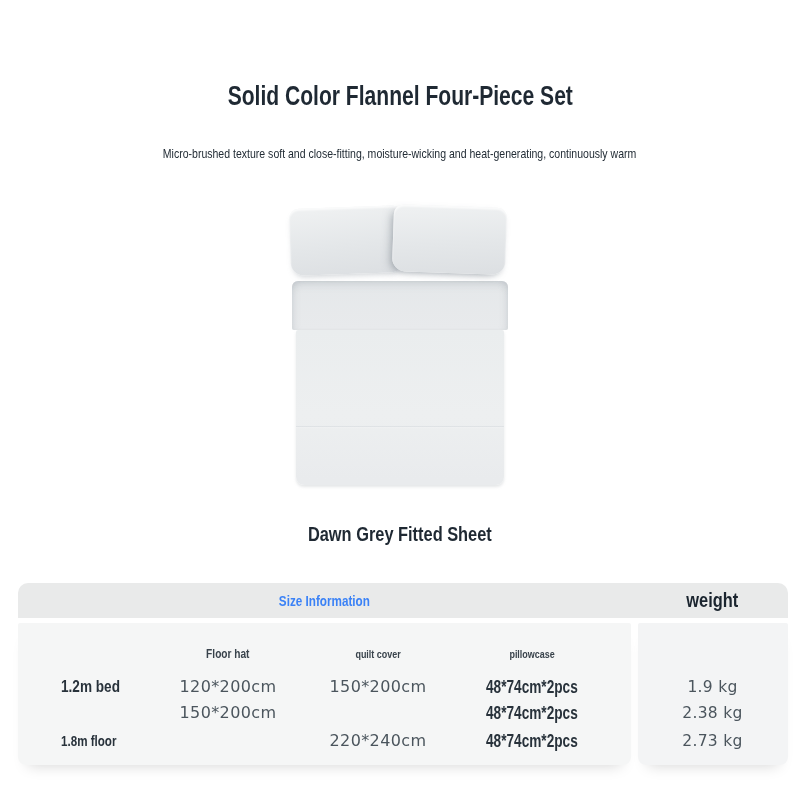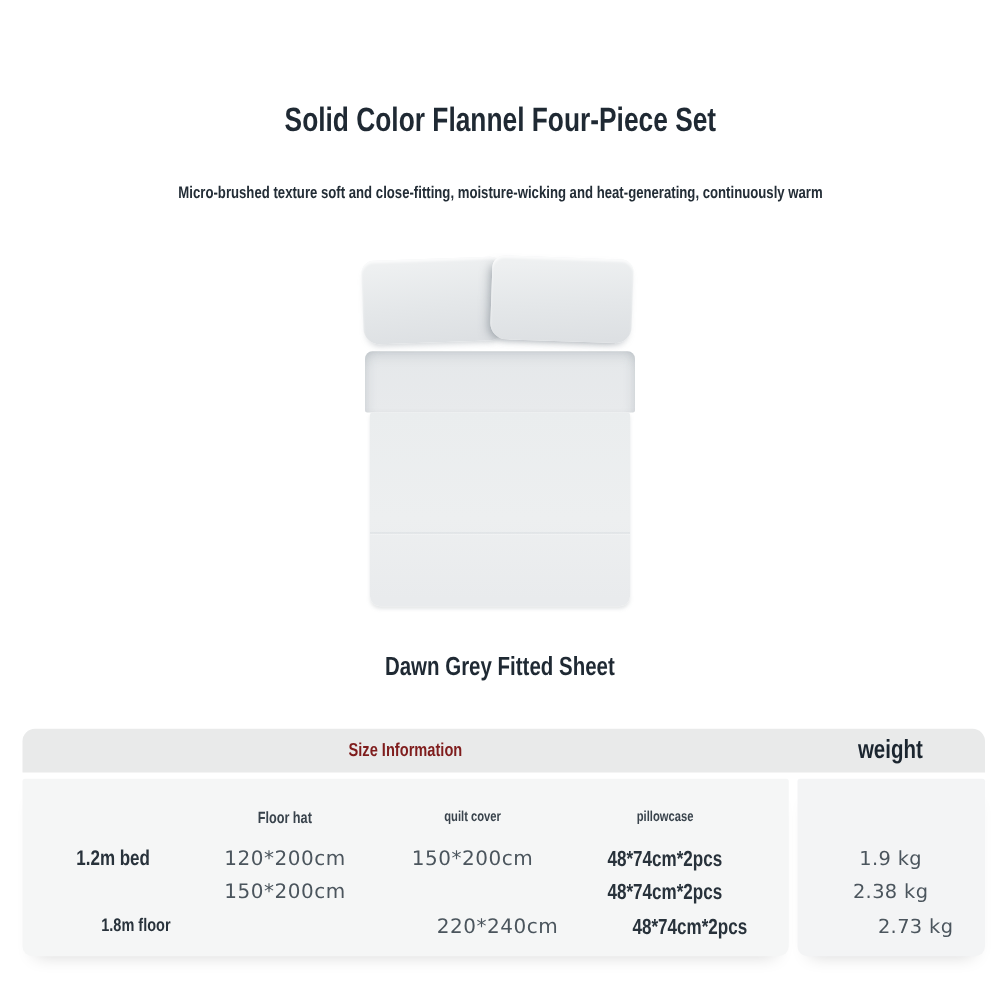--- a/index.html
+++ b/index.html
@@ -14,21 +14,21 @@
   
   .squeeze { display:inline-block; transform:scaleX(0.78); transform-origin:50% 50%; white-space:nowrap; }
   .squeeze-left { display:inline-block; transform:scaleX(0.80); transform-origin:0 50%; white-space:nowrap; }
 
   .title {
     position:absolute; top:81px; left:0; width:800px; text-align:center;
     font-size:27px; font-weight:700; color:#1f2933;
   }
   .subtitle {
     position:absolute; top:146px; left:0; width:800px; text-align:center;
-    font-size:13.5px; font-weight:700; color:#232d36;
+    font-size:13.5px; font-weight:400; color:#232d36;
   }
 
   
   .bed { position:absolute; left:285px; top:200px; width:230px; height:295px; }
   .sheet-band {
     position:absolute; left:7px; top:81px; width:216px; height:49px;
     background:linear-gradient(180deg,#e5e8ea,#e8eaec);
     border-radius:6px 6px 2px 2px;
     box-shadow: inset 0 10px 10px -8px rgba(125,135,145,0.30),
                 inset 7px 0 9px -7px rgba(125,135,145,0.30),
@@ -63,21 +63,21 @@
     font-size:21px; font-weight:700; color:#1f2933;
   }
 
   
   .table-header {
     position:absolute; left:18px; top:583px; width:770px; height:35px;
     background:#e9eaea; border-radius:10px 10px 0 0;
   }
   .size-info {
     position:absolute; left:18px; top:583px; width:613px; height:35px; line-height:35px;
-    text-align:center; font-size:15px; font-weight:700; color:#7f1d1d;
+    text-align:center; font-size:15px; font-weight:700; color:#3b82f6;
   }
   .weight-h {
     position:absolute; left:637px; top:580px; width:151px; height:40px; line-height:40px;
     text-align:center; font-size:21px; font-weight:700; color:#1b252f;
   }
   .panel-left {
     position:absolute; left:18px; top:623px; width:613px; height:142px;
     background:#f5f6f6; border-radius:2px 2px 8px 8px;
     box-shadow:0 10px 14px -10px rgba(0,0,0,0.18);
   }
@@ -88,21 +88,21 @@
   }
   .colh {
     position:absolute; top:646px; height:16px; line-height:16px;
     text-align:center; font-weight:600; color:#39434c;
   }
   .colh-floor { left:148px; width:160px; font-size:13px; }
   .colh-quilt { left:298px; width:160px; font-size:11.5px; }
   .colh-pill  { left:452px; width:160px; font-size:11.5px; }
 
   .cell { position:absolute; height:24px; line-height:24px; text-align:center; }
-  .r1 { top:675px; } .r2 { top:701px; } .r3 { top:729px;margin-left:20px; }
+  .r1 { top:675px; } .r2 { top:701px; } .r3 { top:729px; }
   .c-label { left:61px;  width:110px; text-align:left; font-weight:700; color:#28323b; font-size:17px; }
   .r3.c-label { font-size:14.5px; }
   .c-floor { left:148px; width:160px; }
   .c-quilt { left:298px; width:160px; }
   .c-pill  { left:452px; width:160px; font-weight:700; color:#28323b; font-size:17.5px; }
   .c-weight{ left:637px; width:151px; }
   .val  { font-family:"DejaVu Sans","Liberation Sans",sans-serif; font-size:16px;   color:#4b555d; letter-spacing:0.4px; }
   .wval { font-family:"DejaVu Sans","Liberation Sans",sans-serif; font-size:15.5px; color:#4b555d; letter-spacing:0.3px; }
 </style>
 </head>

